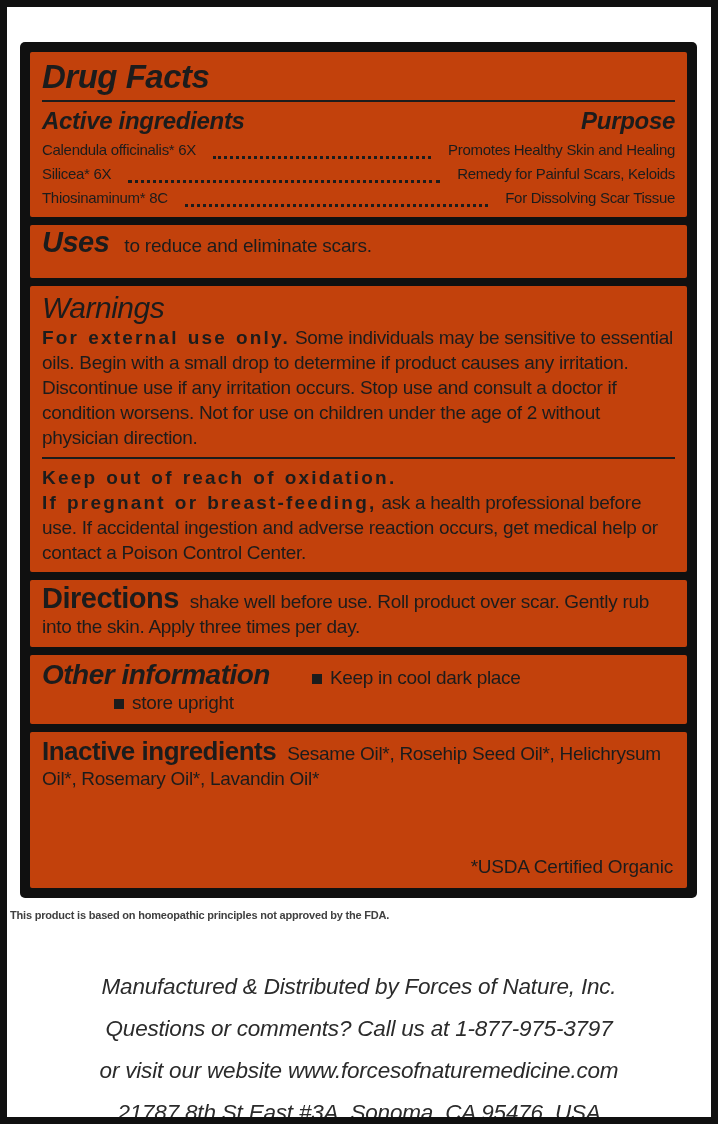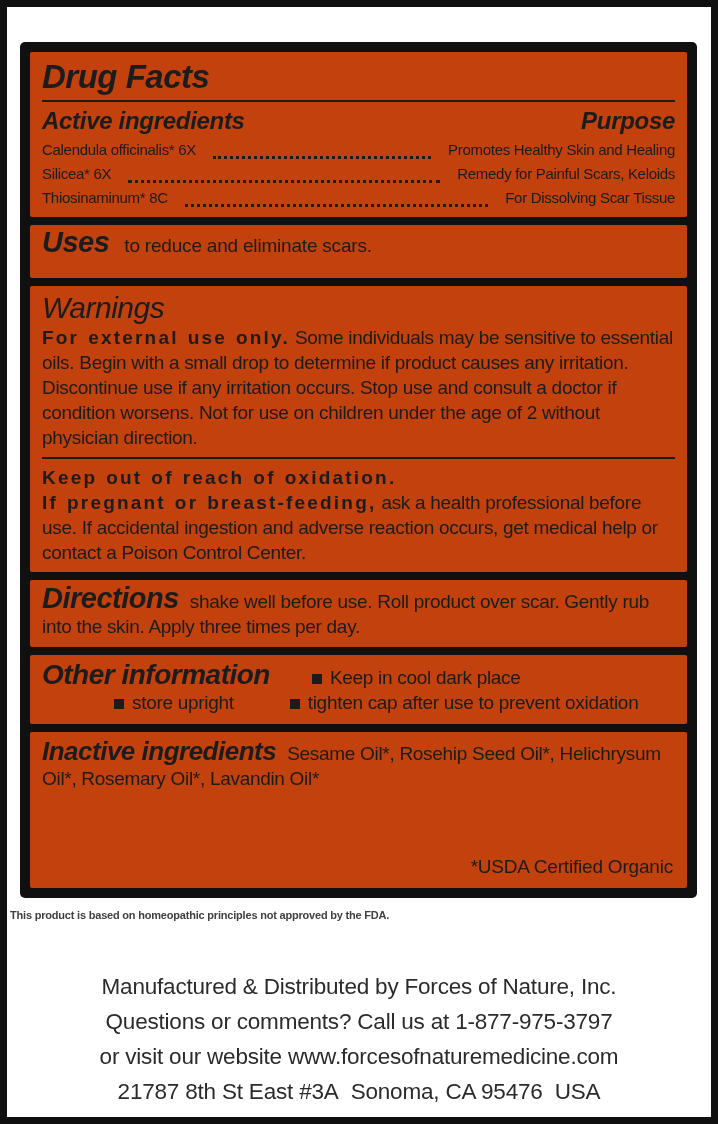--- a/index.html
+++ b/index.html
@@ -70,21 +70,21 @@
     font-style: italic; font-weight: normal; font-size: 30px; line-height: 1.05;
     letter-spacing: -0.5px;
   }
   .body-p { margin: 0; font-size: 19px; line-height: 25px; letter-spacing: -0.3px; }
   .bold-spaced { font-weight: bold; letter-spacing: 2.2px; word-spacing: 1.5px; }
   .w-rule { border: none; border-top: 2px solid #1c1c1c; margin: 7px 0 6px; }
   .keep-out { margin: 0; font-size: 19px; line-height: 25px; }
 
   
   .h-inline {
-    font-style: italic; font-weight: bold; font-size: 29px;
+    font-weight: bold; font-size: 29px;
     letter-spacing: -0.5px; margin-right: 6px;
   }
   .sec-directions p { margin: 2px 0 1px; }
 
   
   .other-row1 { display: flex; align-items: baseline; margin-top: 1px; }
   .h-other { font-style: italic; font-weight: bold; font-size: 28px; line-height: 1.1; letter-spacing: -0.5px; }
   .other-row1 .bullet-item { margin-left: 42px; }
   .other-row2 { display: flex; margin: 1px 0 3px 72px; gap: 56px; }
   .bullet-item { font-size: 19px; letter-spacing: -0.3px; white-space: nowrap; }
@@ -103,21 +103,21 @@
   }
 
   
   .fda-line {
     margin: 7px 2px 0 3px;
     font-weight: bold; font-size: 11px; line-height: 21px;
     letter-spacing: -0.2px;
     color: #404040;
   }
   .footer { margin-top: 46px; text-align: center; color: #2b2b2b; }
-  .footer p { margin: 5px; font-size: 22.5px; line-height: 30px; letter-spacing: -0.2px; }
+  .footer p { margin: 12px; font-size: 22.5px; line-height: 30px; letter-spacing: -0.2px; font-style: italic; }
   .certified { font-size: 15px; line-height: 22px; margin-top: 3px; color: #202020; }
 </style>
 </head>
 <body>
 
 <div class="panel">
 
   <section class="box sec-active">
     <h1 class="df-title">Drug Facts</h1>
     <hr class="title-rule">
@@ -168,21 +168,20 @@
     </p>
   </section>
 
   <section class="box sec-other">
     <div class="other-row1">
       <span class="h-other">Other information</span>
       <span class="bullet-item"><span class="sq"></span><span>Keep in cool dark place</span></span>
     </div>
     <div class="other-row2">
       <span class="bullet-item"><span class="sq"></span><span>store upright</span></span>
-      <span class="bullet-item"><span class="sq"></span><span>tighten cap after use to prevent oxidation</span></span>
     </div>
   </section>
 
   <section class="box sec-inactive">
     <p class="body-p">
       <span class="h-inline h-inactive">Inactive ingredients</span>
       <span>Sesame Oil*, Rosehip Seed Oil*, Helichrysum Oil*, Rosemary Oil*, Lavandin Oil*</span>
     </p>
     <div class="footnote">*USDA Certified Organic</div>
   </section>

